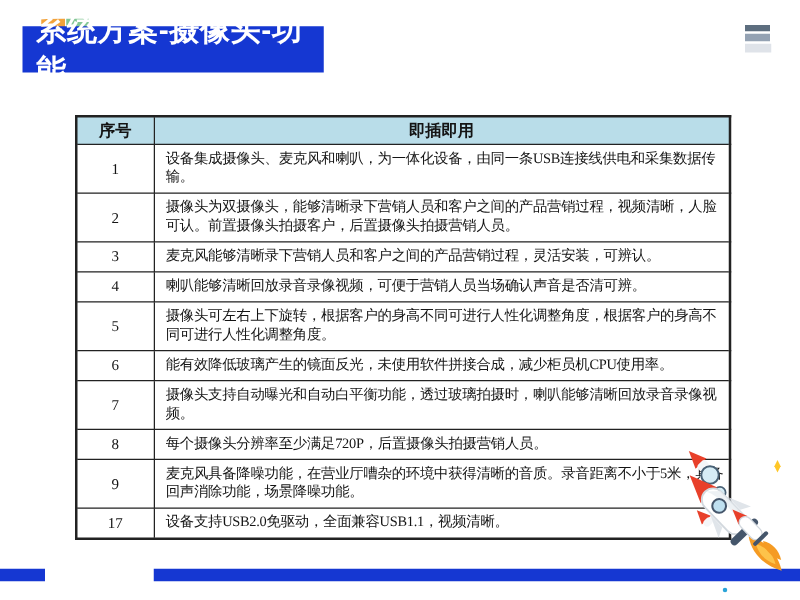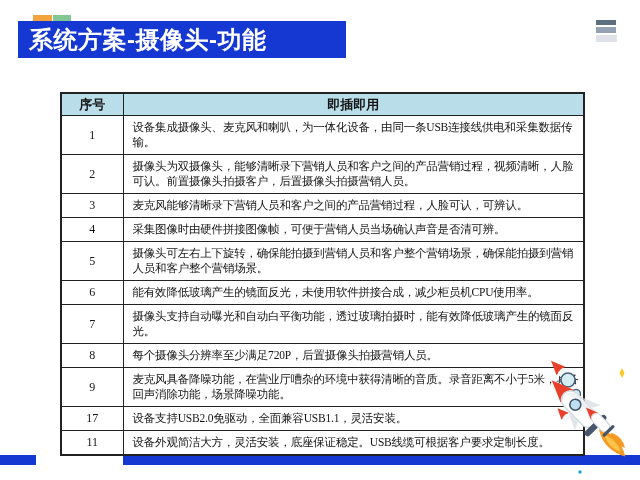--- a/index.html
+++ b/index.html
@@ -12,21 +12,21 @@
   .corner-bars .bar{margin-bottom:2px;}
   .bar1{width:20px;height:5px;background:#5d6e7f;}
   .bar2{width:20px;height:6px;background:#94a2b3;}
   .bar3{width:21px;height:7px;background:#dfe3e9;}
   
   .sq{position:absolute;top:15px;height:7px;}
   .sq-orange{left:33px;width:19px;background:#f2a33c;}
   .sq-green{left:53px;width:18px;background:#82c695;}
   
   .title-banner{
-    position:absolute;left:18px;top:21px;width:328px;height:37px;
+    position:absolute;left:18px;top:21px;width:241px;height:37px;
     background:#1537d2;color:#ffffff;display:flex;align-items:center;
     padding-left:11px;box-sizing:border-box;z-index:2;
   }
   .title-banner h1{
     margin:0;font-size:24px;font-weight:bold;letter-spacing:0.5px;
     font-family:"Liberation Sans",sans-serif;
   }
   
   .table-wrap{position:absolute;left:60px;top:92px;z-index:1;}
   table.features{
@@ -88,53 +88,49 @@
       <tr>
           <td class="no-cell">1</td>
           <td class="desc-cell">设备集成摄像头、麦克风和喇叭，为一体化设备，由同一条USB连接线供电和采集数据传输。</td>
         </tr>
           <tr>
           <td class="no-cell">2</td>
           <td class="desc-cell">摄像头为双摄像头，能够清晰录下营销人员和客户之间的产品营销过程，视频清晰，人脸可认。前置摄像头拍摄客户，后置摄像头拍摄营销人员。</td>
         </tr>
           <tr>
           <td class="no-cell">3</td>
-          <td class="desc-cell">麦克风能够清晰录下营销人员和客户之间的产品营销过程，人脸可认，可辨认。</td>
+          <td class="desc-cell">麦克风能够清晰录下营销人员和客户之间的产品营销过程，灵活安装，可辨认。</td>
         </tr>
           <tr>
           <td class="no-cell">4</td>
-          <td class="desc-cell">采集图像时由硬件拼接图像帧，可便于营销人员当场确认声音是否清可辨。</td>
+          <td class="desc-cell">喇叭能够清晰回放录音录像视频，可便于营销人员当场确认声音是否清可辨。</td>
         </tr>
           <tr>
           <td class="no-cell">5</td>
-          <td class="desc-cell">摄像头可左右上下旋转，确保能拍摄到营销人员和客户整个营销场景，确保能拍摄到营销人员和客户整个营销场景。</td>
+          <td class="desc-cell">摄像头可左右上下旋转，根据客户的身高不同可进行人性化调整角度，根据客户的身高不同可进行人性化调整角度。</td>
         </tr>
           <tr>
           <td class="no-cell">6</td>
           <td class="desc-cell">能有效降低玻璃产生的镜面反光，未使用软件拼接合成，减少柜员机CPU使用率。</td>
         </tr>
           <tr>
           <td class="no-cell">7</td>
-          <td class="desc-cell">摄像头支持自动曝光和自动白平衡功能，透过玻璃拍摄时，能有效降低玻璃产生的镜面反光。</td>
+          <td class="desc-cell">摄像头支持自动曝光和自动白平衡功能，透过玻璃拍摄时，喇叭能够清晰回放录音录像视频。</td>
         </tr>
           <tr>
           <td class="no-cell">8</td>
           <td class="desc-cell">每个摄像头分辨率至少满足720P，后置摄像头拍摄营销人员。</td>
         </tr>
           <tr>
           <td class="no-cell">9</td>
           <td class="desc-cell">麦克风具备降噪功能，在营业厅嘈杂的环境中获得清晰的音质。录音距离不小于5米，具备回声消除功能，场景降噪功能。</td>
         </tr>
           <tr>
           <td class="no-cell">17</td>
-          <td class="desc-cell">设备支持USB2.0免驱动，全面兼容USB1.1，灵活安装。</td>
-        </tr>
-          <tr>
-          <td class="no-cell">11</td>
-          <td class="desc-cell">设备外观简洁大方，灵活安装，底座保证稳定。USB线缆可根据客户要求定制长度。</td>
+          <td class="desc-cell">设备支持USB2.0免驱动，全面兼容USB1.1，视频清晰。</td>
         </tr>
         </tbody>
     </table>
   </div>
 
   <svg class="rocket" width="96" height="130" viewBox="0 0 96 130">
 
     <g transform="rotate(-44 14 18)">
       <path d="M14 8 L20 22 L8 22 Z" fill="#e8402a"></path>
       <rect x="9.5" y="21" width="9" height="7" rx="3" fill="#f4f6f8"></rect>

